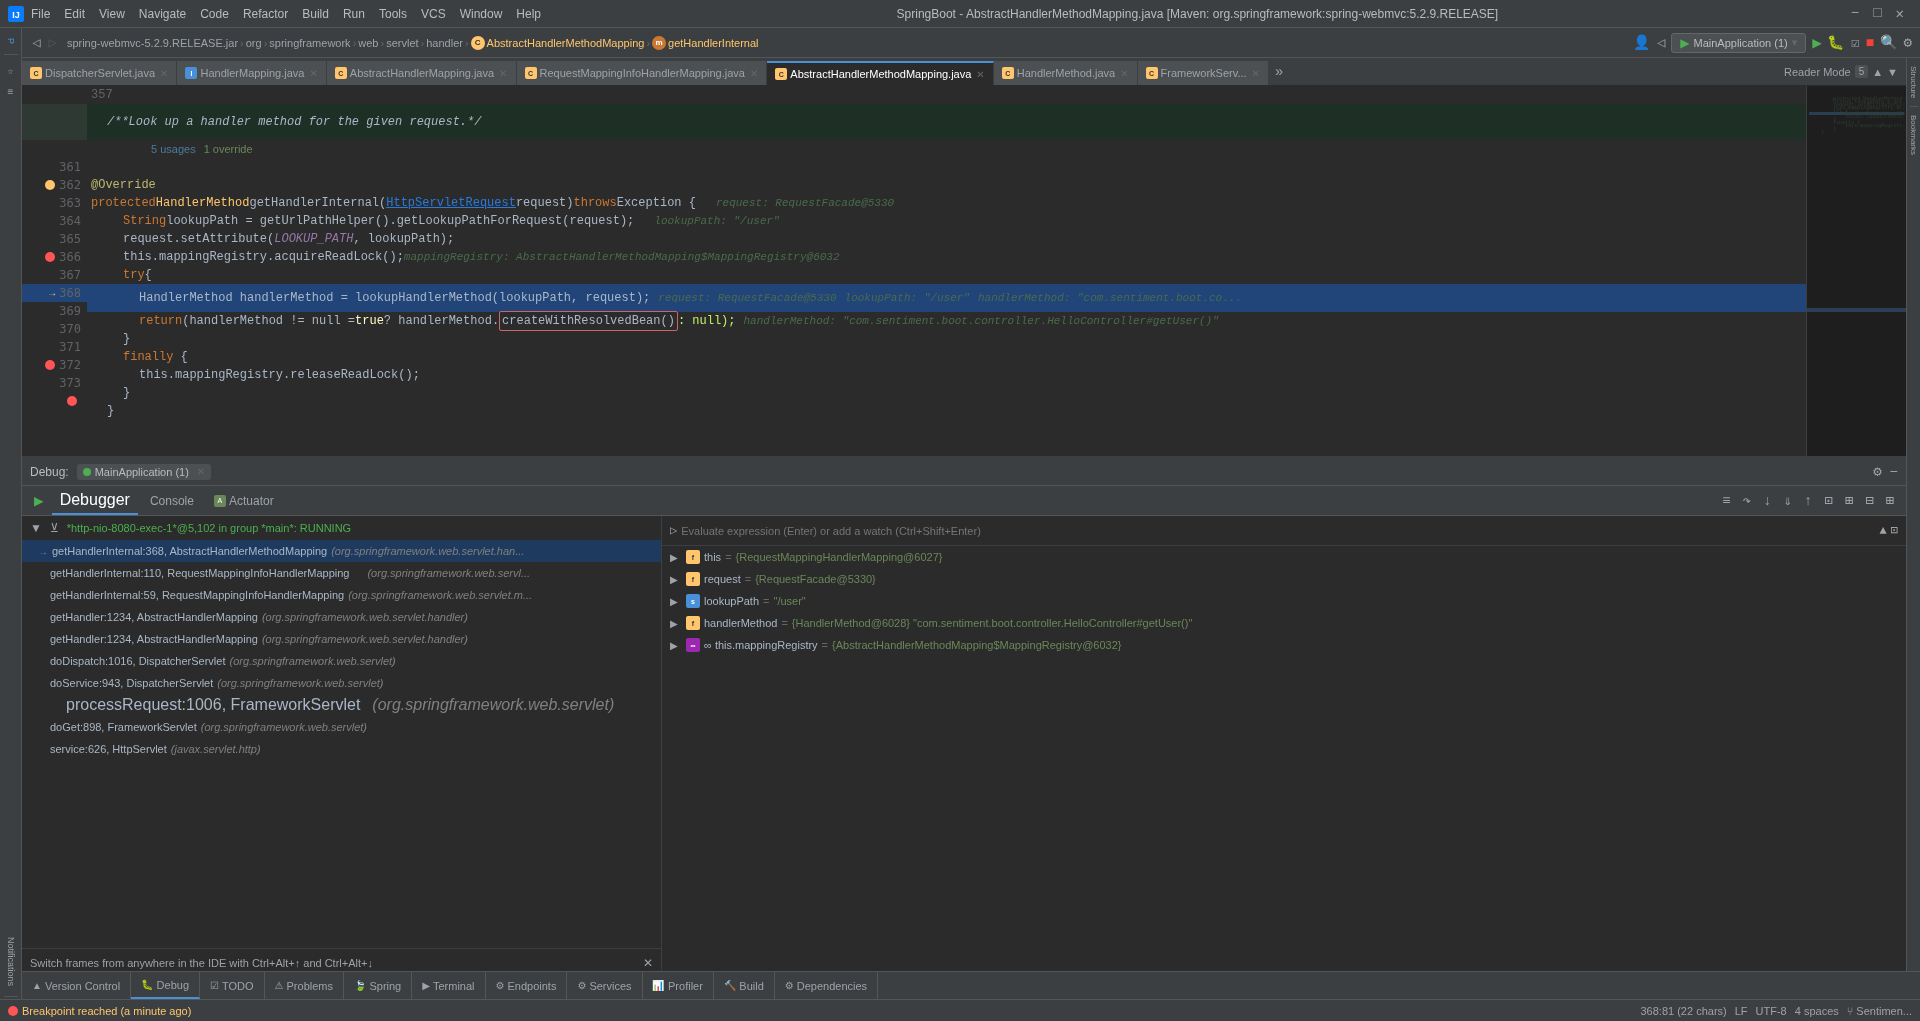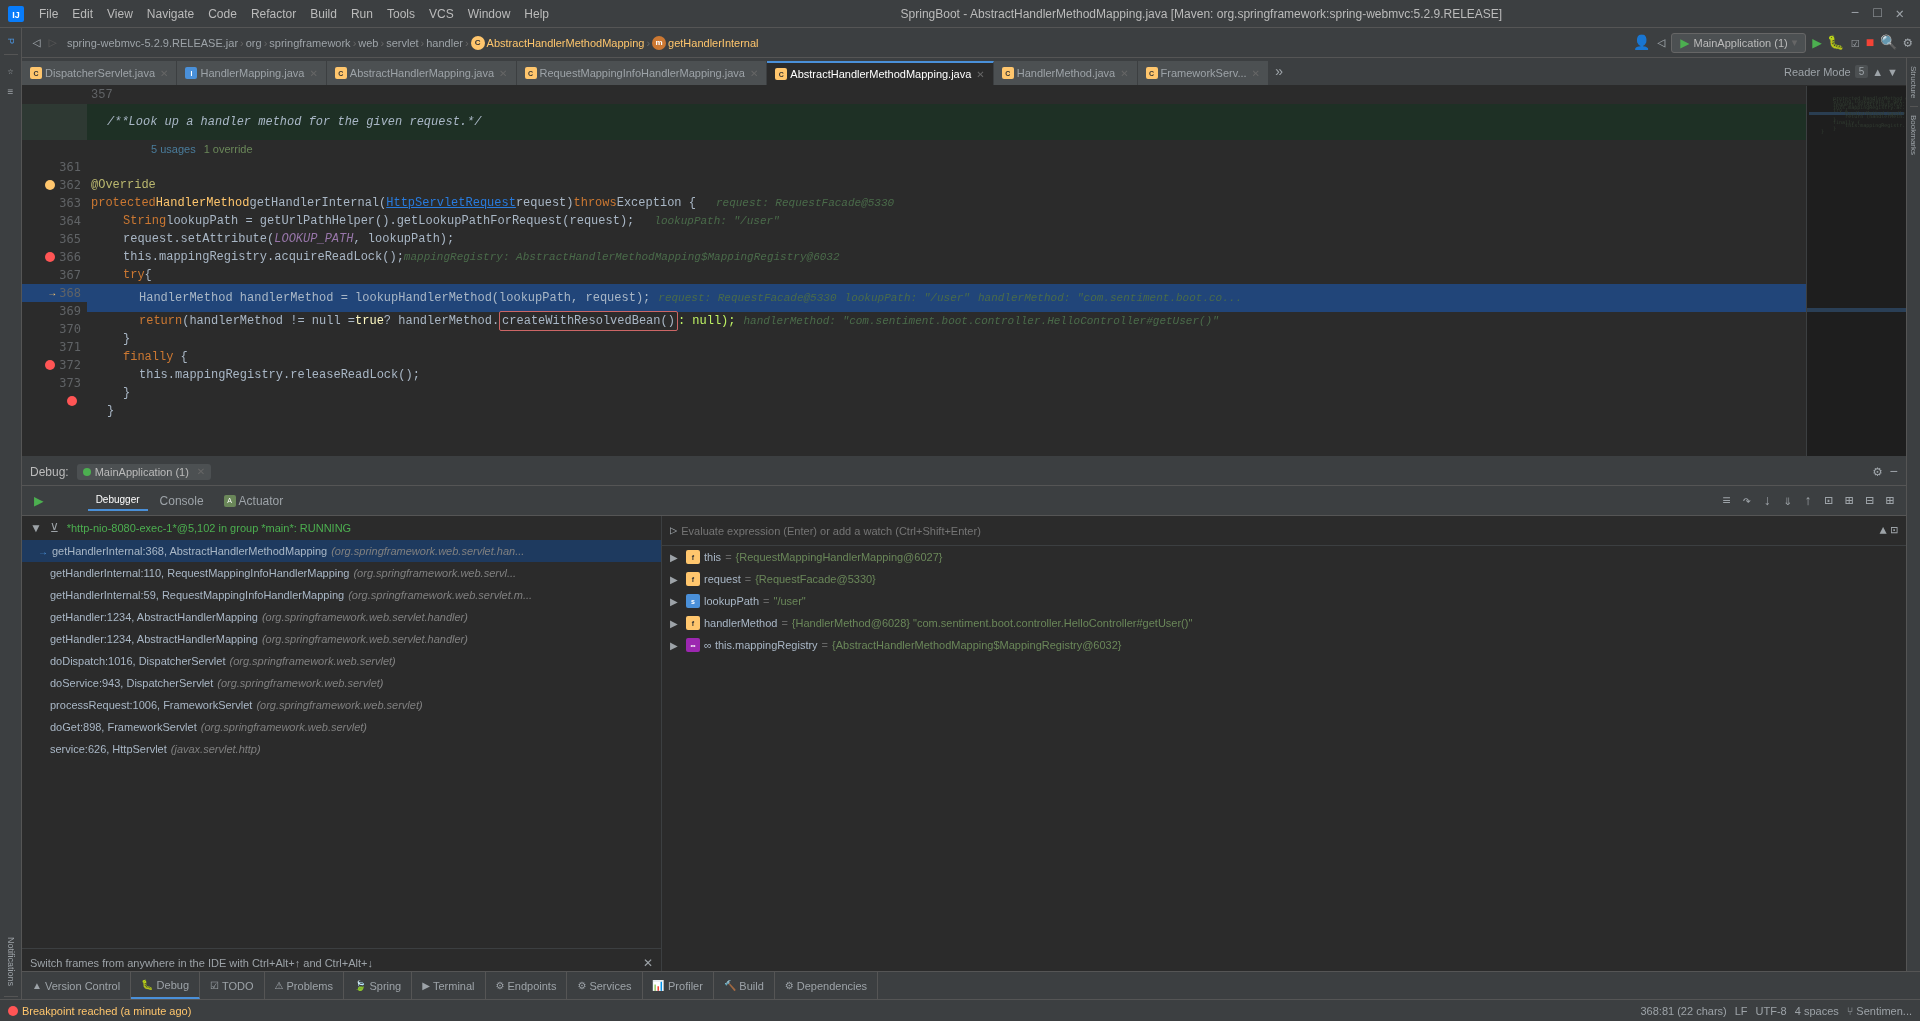--- a/index.html
+++ b/index.html
@@ -7,21 +7,21 @@
     
     
     #title-bar { background: #3c3f41; height: 28px; display: flex; align-items: center; padding: 0 8px; border-bottom: 1px solid #555; }
   </style>
 </head>
 <body>
 
 <div style="position:relative; width:1920px; height:1021px; overflow:hidden;">
 
   <div id="title-bar" style="position:absolute;top:0;left:0;right:0;height:28px;background:#3c3f41;display:flex;align-items:center;padding:0 8px;border-bottom:1px solid #555;z-index:100;">
-    <div style="width:16px;height:16px;margin-right:8px;display:flex;align-items:center;justify-content:center;flex-shrink:0;">
+    <div style="width:16px;height:16px;margin-right:0;display:flex;align-items:center;justify-content:center;flex-shrink:0;">
       <svg width="16" height="16" viewBox="0 0 16 16">
           <rect width="16" height="16" rx="2" fill="#087cfa"></rect>
           <text x="8" y="12" text-anchor="middle" fill="white" font-size="9" font-weight="bold" font-family="Arial">IJ</text>
         </svg>
     </div>
     <div style="display:flex;gap:0;">
       <span style="padding:2px 7px;color:#bbb;font-size:12px;cursor:pointer;font-family:Arial,sans-serif;">File</span>
       <span style="padding:2px 7px;color:#bbb;font-size:12px;cursor:pointer;font-family:Arial,sans-serif;">Edit</span>
       <span style="padding:2px 7px;color:#bbb;font-size:12px;cursor:pointer;font-family:Arial,sans-serif;">View</span>
       <span style="padding:2px 7px;color:#bbb;font-size:12px;cursor:pointer;font-family:Arial,sans-serif;">Navigate</span>
@@ -338,21 +338,21 @@
       </div>
       <div style="flex:1;"></div>
       <span style="color:#9da3a8;font-size:14px;cursor:pointer;">⚙</span>
       <span style="color:#9da3a8;font-size:14px;cursor:pointer;">−</span>
     </div>
 
     <div style="height:30px;background:#3c3f41;display:flex;align-items:center;padding:0 8px;gap:4px;border-bottom:1px solid #555;flex-shrink:0;">
 
       <span style="color:#4caf50;font-size:16px;cursor:pointer;padding:2px 4px;">▶</span>
 
-      <span style="padding:4px 8px;color:#ffffff;font-size:10px;cursor:pointer;font-family:Arial,sans-serif;border-bottom:2px solid #4a90d9;margin-left:36px;">Debugger</span>
+      <span style="padding:4px 8px;color:#ffffff;font-size:16px;cursor:pointer;font-family:Arial,sans-serif;border-bottom:2px solid #4a90d9;">Debugger</span>
       <span style="padding:4px 8px;color:#9da3a8;font-size:12px;cursor:pointer;font-family:Arial,sans-serif;">Console</span>
       <span style="padding:4px 8px;color:#9da3a8;font-size:12px;cursor:pointer;font-family:Arial,sans-serif;display:flex;align-items:center;gap:3px;">
         <span style="width:12px;height:12px;background:#6a8759;border-radius:2px;display:inline-flex;align-items:center;justify-content:center;font-size:7px;color:#fff;">A</span>
         <span>Actuator</span>
       </span>
       <div style="flex:1;"></div>
 
       <span style="color:#9da3a8;font-size:14px;cursor:pointer;padding:2px 4px;">≡</span>
       <span style="color:#9da3a8;font-size:14px;cursor:pointer;padding:2px 4px;">↷</span>
       <span style="color:#9da3a8;font-size:14px;cursor:pointer;padding:2px 4px;">↓</span>
@@ -374,21 +374,21 @@
           <span style="margin-left:4px;">*http-nio-8080-exec-1*@5,102 in group *main*: RUNNING</span>
           <div style="flex:1;"></div>
         </div>
 
         <div style="display:flex;align-items:center;height:22px;padding:0 16px;font-size:11px;cursor:pointer;gap:4px;font-family:Arial,sans-serif;background:#1e3a5f;flex-shrink:0;">
           <span style="color:#4a90d9;font-size:10px;">→</span>
           <span style="color:#a9b7c6;">getHandlerInternal:368, AbstractHandlerMethodMapping</span>
           <span style="color:#808080;font-style:italic;">(org.springframework.web.servlet.han...</span>
         </div>
 
-        <div style="display:flex;align-items:center;height:22px;padding:0 16px 0 28px;font-size:11px;cursor:pointer;gap:4px;font-family:Arial,sans-serif;flex-shrink:0;">
+        <div style="display:flex;align-items:center;height:22px;padding:0 16px 0 28px;font-size:11px;cursor:pointer;gap:18px;font-family:Arial,sans-serif;flex-shrink:0;">
           <span style="color:#a9b7c6;">getHandlerInternal:110, RequestMappingInfoHandlerMapping</span>
           <span style="color:#808080;font-style:italic;">(org.springframework.web.servl...</span>
         </div>
         <div style="display:flex;align-items:center;height:22px;padding:0 16px 0 28px;font-size:11px;cursor:pointer;gap:4px;font-family:Arial,sans-serif;flex-shrink:0;">
           <span style="color:#a9b7c6;">getHandlerInternal:59, RequestMappingInfoHandlerMapping</span>
           <span style="color:#808080;font-style:italic;">(org.springframework.web.servlet.m...</span>
         </div>
         <div style="display:flex;align-items:center;height:22px;padding:0 16px 0 28px;font-size:11px;cursor:pointer;gap:4px;font-family:Arial,sans-serif;flex-shrink:0;">
           <span style="color:#a9b7c6;">getHandler:1234, AbstractHandlerMapping</span>
           <span style="color:#808080;font-style:italic;">(org.springframework.web.servlet.handler)</span>
@@ -398,21 +398,21 @@
           <span style="color:#808080;font-style:italic;">(org.springframework.web.servlet.handler)</span>
         </div>
         <div style="display:flex;align-items:center;height:22px;padding:0 16px 0 28px;font-size:11px;cursor:pointer;gap:4px;font-family:Arial,sans-serif;flex-shrink:0;">
           <span style="color:#a9b7c6;">doDispatch:1016, DispatcherServlet</span>
           <span style="color:#808080;font-style:italic;">(org.springframework.web.servlet)</span>
         </div>
         <div style="display:flex;align-items:center;height:22px;padding:0 16px 0 28px;font-size:11px;cursor:pointer;gap:4px;font-family:Arial,sans-serif;flex-shrink:0;">
           <span style="color:#a9b7c6;">doService:943, DispatcherServlet</span>
           <span style="color:#808080;font-style:italic;">(org.springframework.web.servlet)</span>
         </div>
-        <div style="display:flex;align-items:center;height:22px;padding:0 16px 0 28px;font-size:11px;cursor:pointer;gap:4px;font-family:Arial,sans-serif;flex-shrink:0;">
+        <div style="display:flex;align-items:center;height:22px;padding:0 16px 0 44px;font-size:16px;cursor:pointer;gap:12px;font-family:Arial,sans-serif;flex-shrink:0;">
           <span style="color:#a9b7c6;">processRequest:1006, FrameworkServlet</span>
           <span style="color:#808080;font-style:italic;">(org.springframework.web.servlet)</span>
         </div>
         <div style="display:flex;align-items:center;height:22px;padding:0 16px 0 28px;font-size:11px;cursor:pointer;gap:4px;font-family:Arial,sans-serif;flex-shrink:0;">
           <span style="color:#a9b7c6;">doGet:898, FrameworkServlet</span>
           <span style="color:#808080;font-style:italic;">(org.springframework.web.servlet)</span>
         </div>
         <div style="display:flex;align-items:center;height:22px;padding:0 16px 0 28px;font-size:11px;cursor:pointer;gap:4px;font-family:Arial,sans-serif;flex-shrink:0;">
           <span style="color:#a9b7c6;">service:626, HttpServlet</span>
           <span style="color:#808080;font-style:italic;">(javax.servlet.http)</span>

